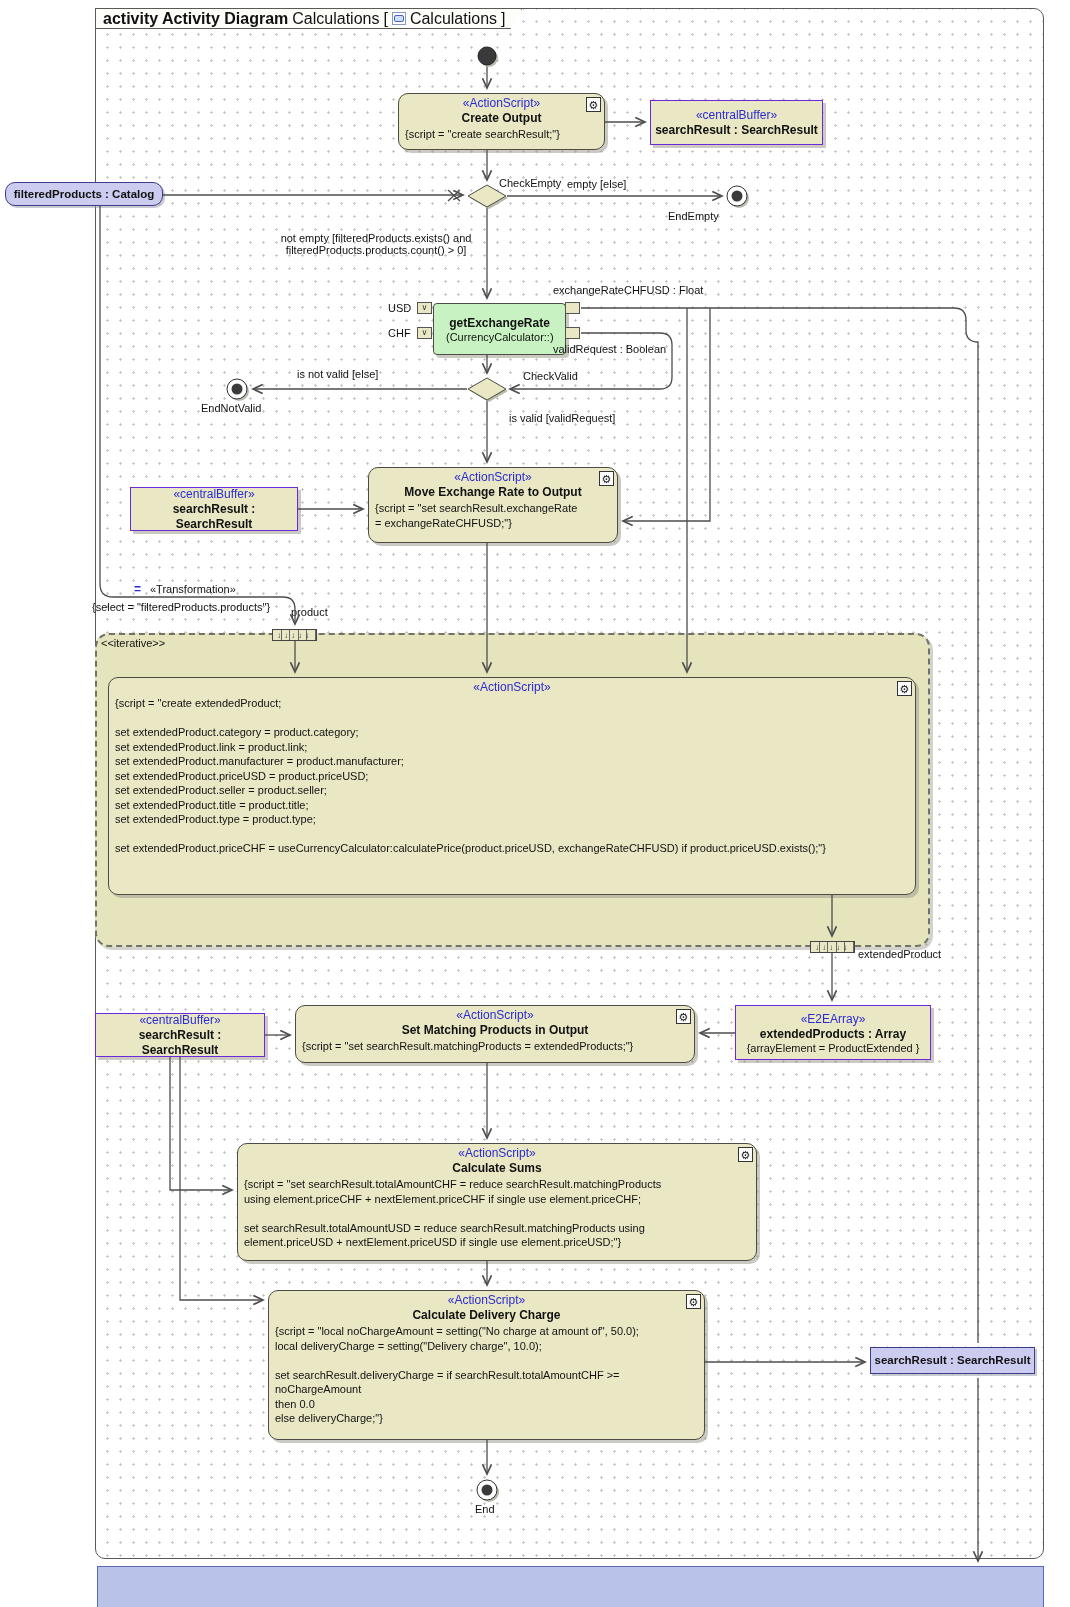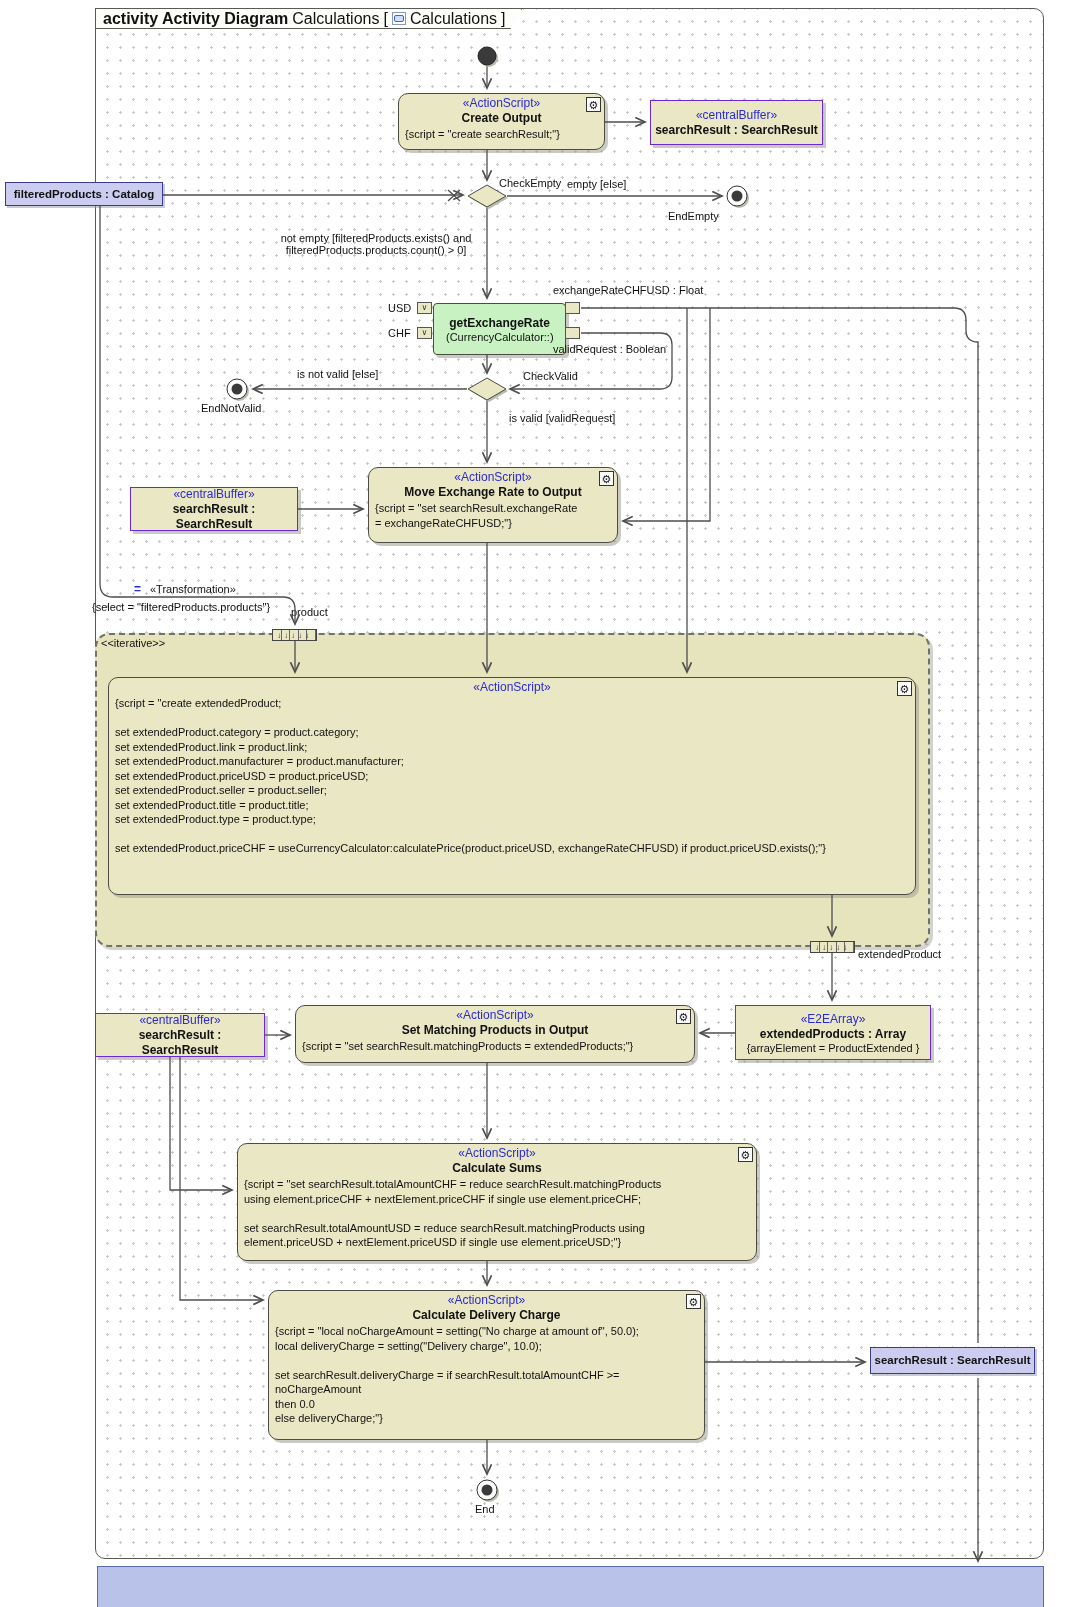--- a/index.html
+++ b/index.html
@@ -92,21 +92,21 @@
     <div class="stereo">«ActionScript»</div>
     <div class="btitle">Create Output</div>
     <div class="script">{script = "create searchResult;"}</div>
   </div>
 
   <div class="rbox" style="left:650px;top:100px;width:173px;height:45px;">
     <div class="stereo">«centralBuffer»</div>
     <div class="btitle">searchResult : SearchResult</div>
   </div>
 
-  <div class="lav" style="left:5px;top:182px;width:158px;height:24px;line-height:22px;font-size:11.5px;">filteredProducts : Catalog</div>
+  <div class="lav" style="left:5px;top:182px;width:158px;height:24px;line-height:22px;font-size:11.5px;border-radius:10px;">filteredProducts : Catalog</div>
 
   <div class="greenbox" style="left:433px;top:303px;width:133px;height:52px;">
     <div class="btitle" style="font-size:12px;">getExchangeRate</div>
     <div style="text-align:center;font-size:11px;">(CurrencyCalculator::)</div>
   </div>
   <div class="pin" style="left:417px;top:302px;">∨</div>
   <div class="pin" style="left:417px;top:327px;">∨</div>
   <div class="pin" style="left:565px;top:302px;"></div>
   <div class="pin" style="left:565px;top:327px;"></div>
 

